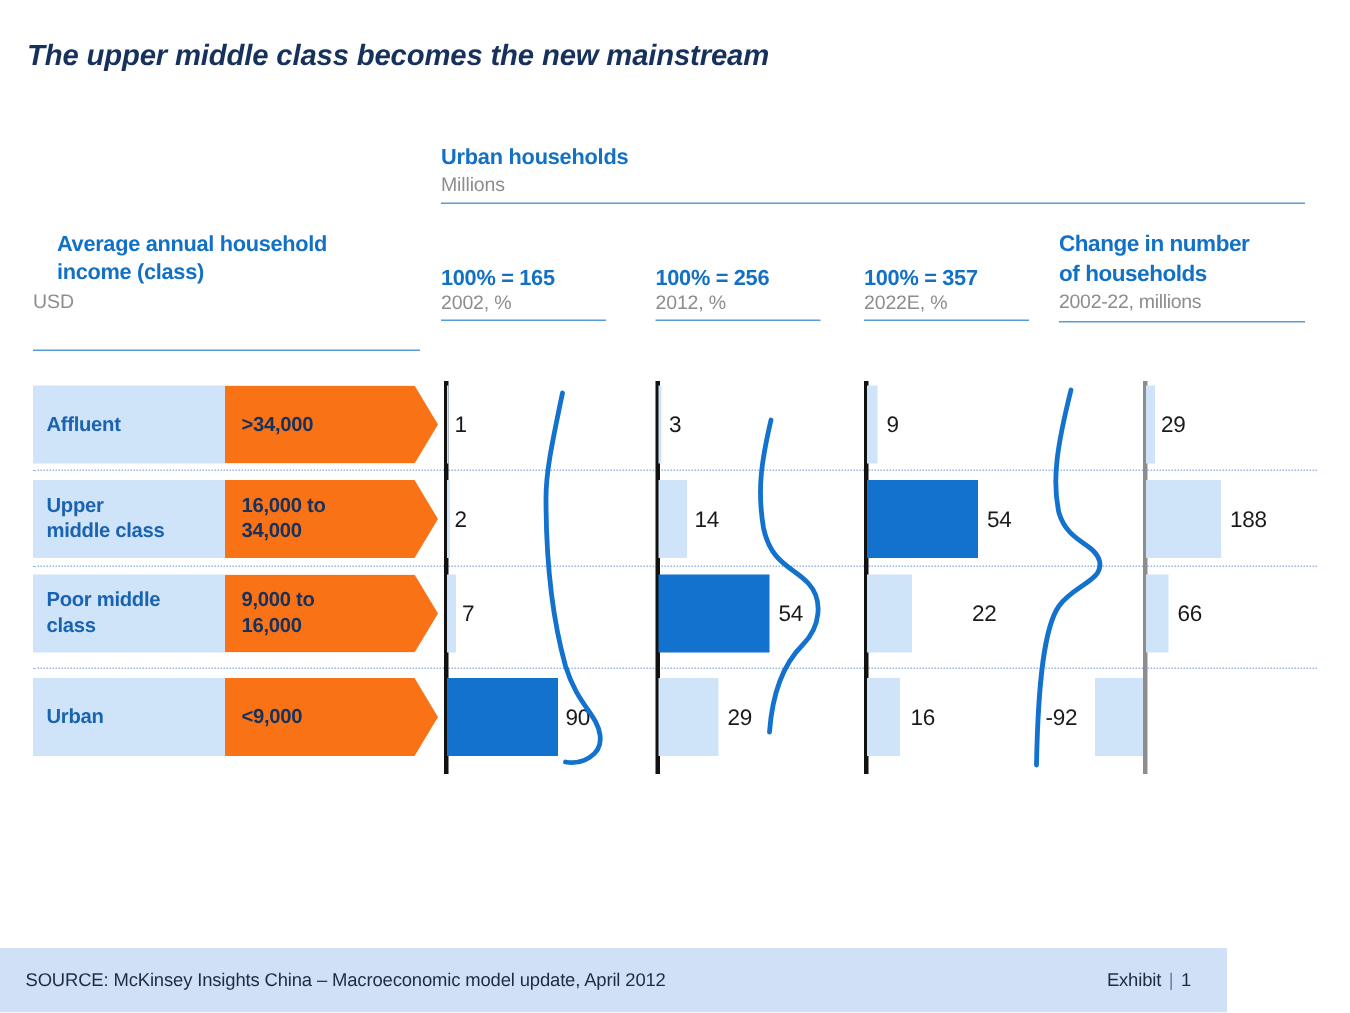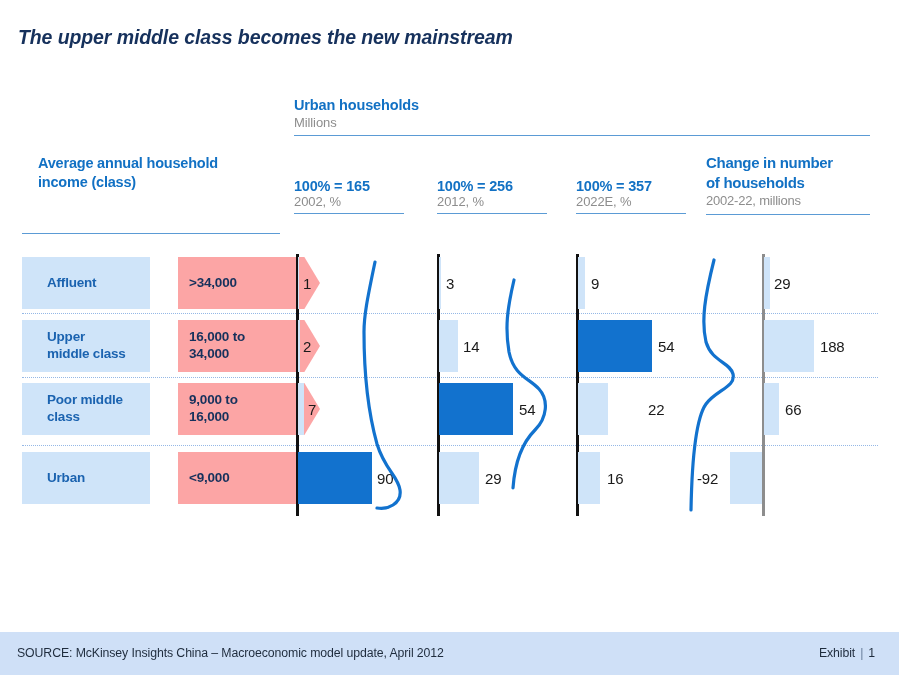--- a/index.html
+++ b/index.html
@@ -144,38 +144,37 @@
     left: 0;
     top: 0;
     width: 128px;
     height: 100%;
     background: #cfe4f9;
     display: flex;
     align-items: center;
   }
   .lbl-box span {
     display: block;
-    padding-left: 25px;
+    padding-left: 9px;
     font-size: 13.5px;
     font-weight: bold;
     color: #1b63b0;
     line-height: 1.25;
     letter-spacing: -0.2px;
   }
   .arrow-box {
     position: absolute;
     left: 128px;
     top: 0;
     width: 142px;
     height: 100%;
-    background: #fca5a5;
+    background: #f97316;
     display: flex;
     align-items: center;
     clip-path: polygon(0 0, 89% 0, 100% 50%, 89% 100%, 0 100%);
-    margin-left: 28px;
   }
   .arrow-box span {
     display: block;
     padding-left: 11px;
     font-size: 13.5px;
     font-weight: bold;
     color: #16315c;
     line-height: 1.25;
     letter-spacing: -0.2px;
   }
@@ -224,21 +223,21 @@
     position: absolute;
     top: 248px;
     pointer-events: none;
   }
 
   
   .footer {
     position: absolute;
     left: 0;
     top: 632px;
-    width: 899px;
+    width: 818px;
     height: 43px;
     background: #cfe0f7;
   }
   .footer .src {
     position: absolute;
     left: 17px;
     top: 14px;
     font-size: 12.3px;
     color: #1f2c3d;
     letter-spacing: -0.1px;
@@ -263,20 +262,21 @@
 
 <div class="urban-group">
   <div class="urban-title">Urban households</div>
   <div class="urban-sub">Millions</div>
   <div class="urban-rule"></div>
 </div>
 
 <div class="left-header">
   <div class="h1">Average annual household</div>
   <div class="h1">income (class)</div>
+  <div class="h2">USD</div>
 </div>
 <div class="left-rule"></div>
 
 <div class="col-head" style="left:294px;">
   <div class="pct">100% = 165</div>
   <div class="yr">2002, %</div>
   <div class="rule" style="width:110px;"></div>
 </div>
 
 <div class="col-head" style="left:437px;">

